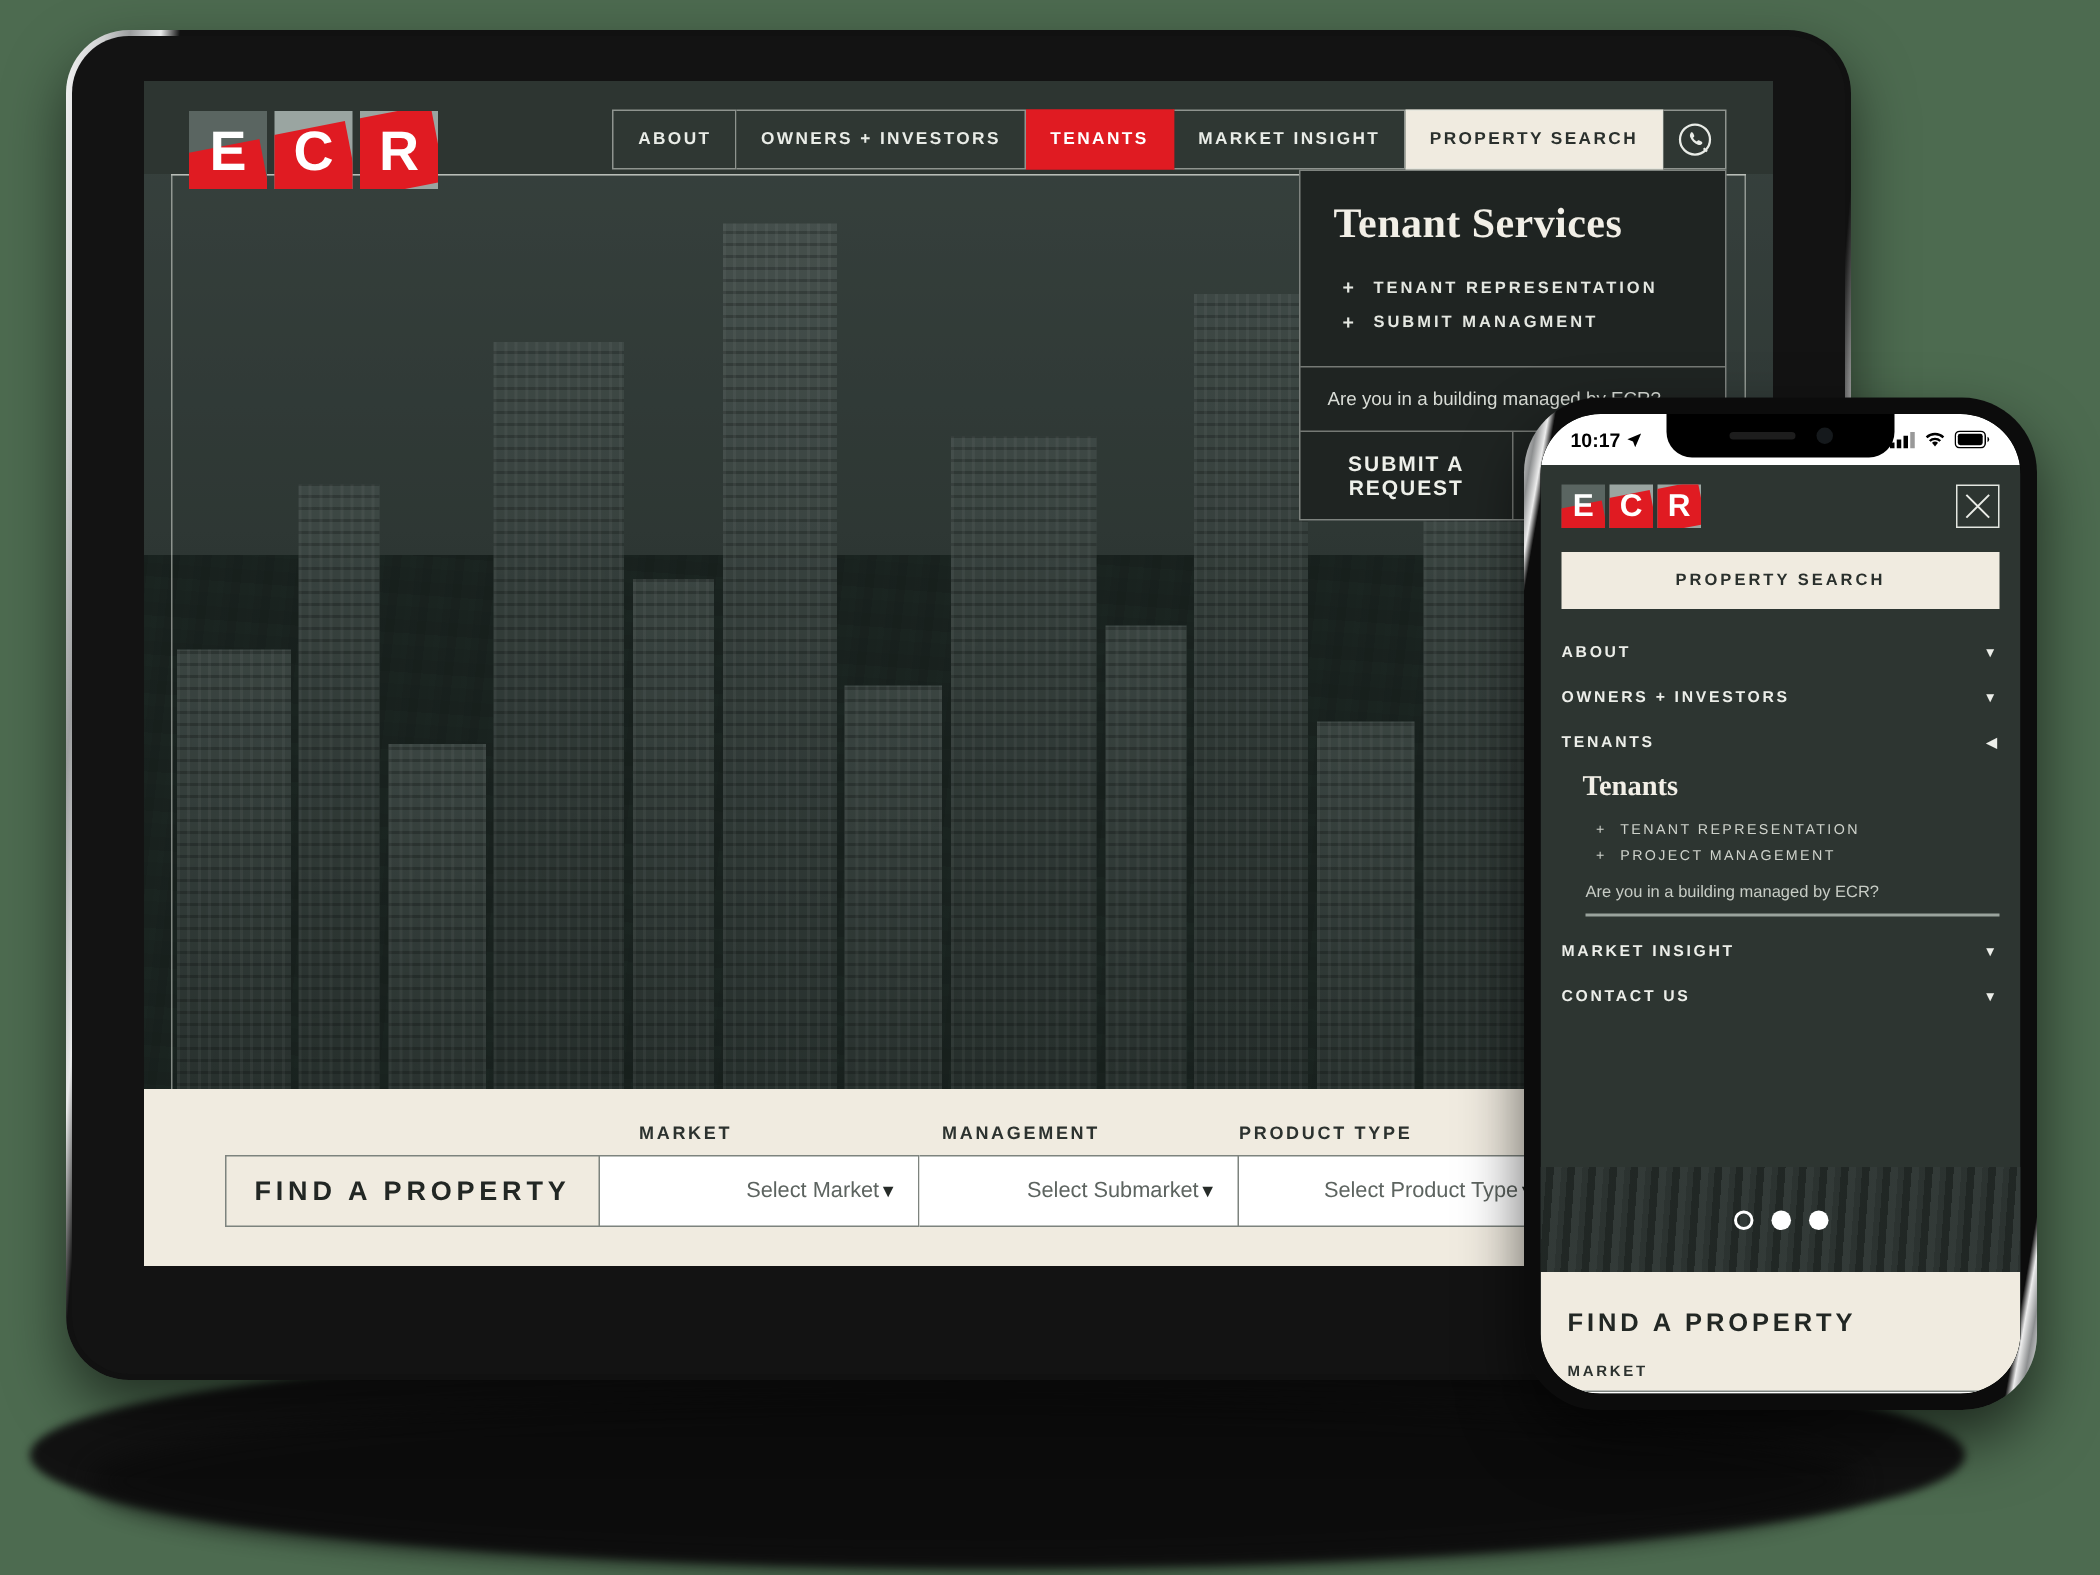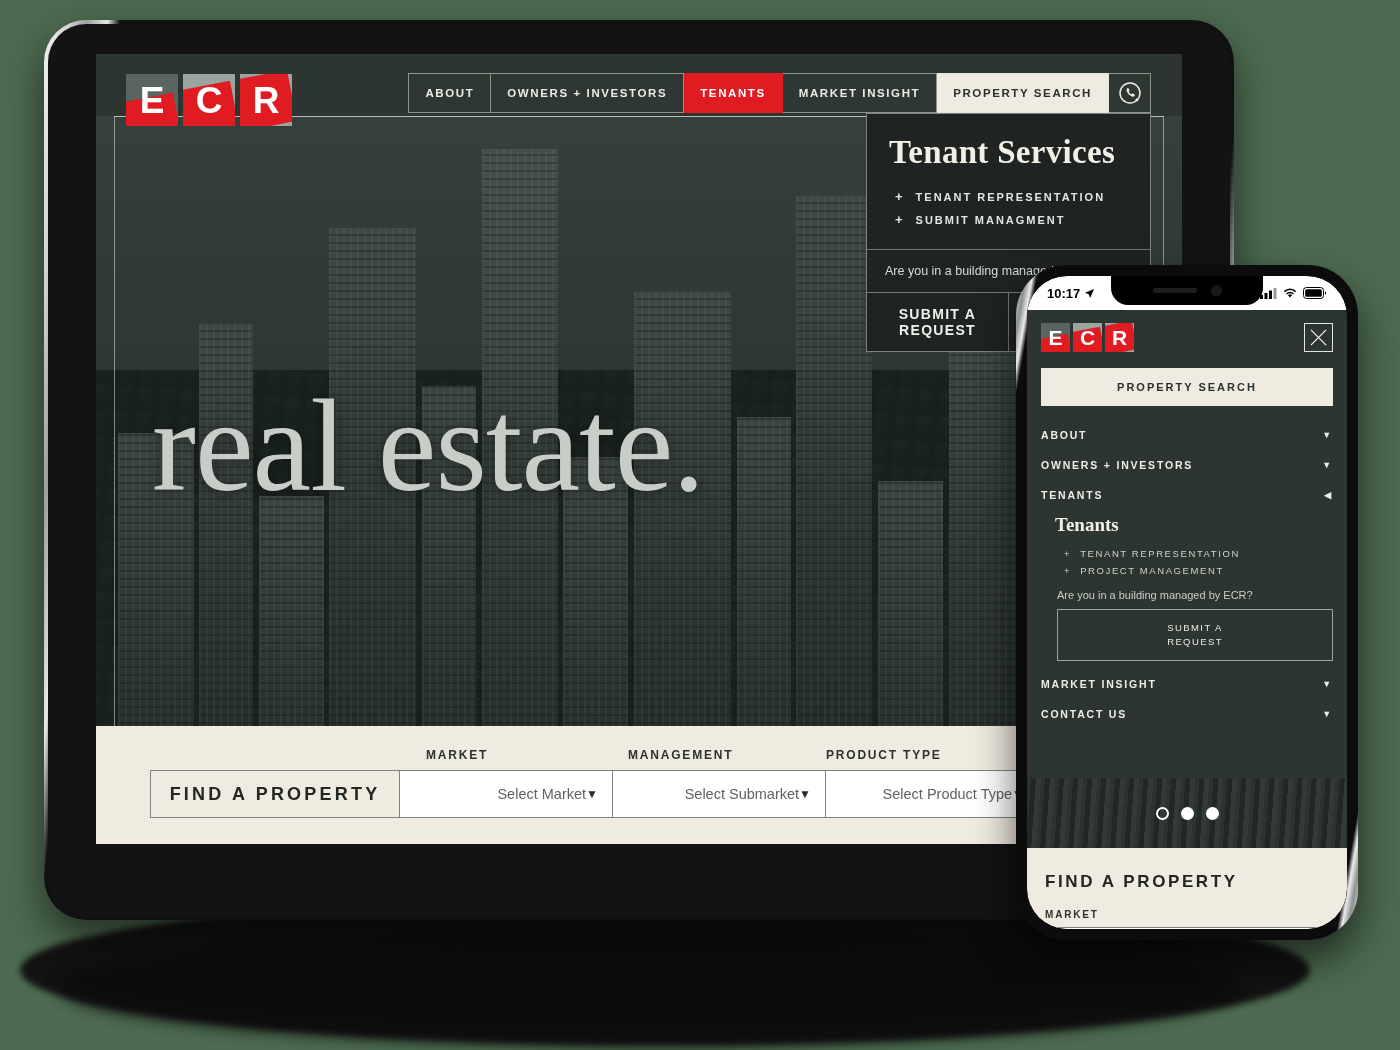--- a/index.html
+++ b/index.html
@@ -145,21 +145,21 @@
 
   
   .dropdown {
     position: absolute; right: 31px; top: 59px; width: 285px;
     border: 1px solid rgba(222,226,219,.5);
     background: #1f2422; z-index: 19;
   }
   .dd-top { padding: 20px 22px 18px; }
   .dd-title {
     color: #f2efe7; font-family: "Liberation Serif", serif;
-    font-size: 33px; font-weight: 700; letter-spacing: .3px; margin-bottom: 14px;
+    font-size: 28px; font-weight: 700; letter-spacing: .3px; margin-bottom: 14px;
   }
   .dd-link {
     display: flex; align-items: center; gap: 11px;
     color: #e4e7e1; font-size: 11px; font-weight: 700; letter-spacing: 2px;
     padding: 4px 0 4px 6px; cursor: pointer;
   }
   .dd-plus { color: #e4e7e1; font-size: 13px; font-weight: 700; }
   .dd-q {
     border-top: 1px solid rgba(222,226,219,.45);
     padding: 14px 18px; color: #d8dcd6; font-size: 12.5px;
@@ -401,21 +401,20 @@
             </div>
           </div>
           <div class="dd-q">Are you in a building managed by ECR?</div>
           <div class="dd-btns">
             <div class="dd-btn">SUBMIT A REQUEST</div>
             <div class="dd-btn">MAKE A PAYMENT</div>
           </div>
         </div>
 
         <div class="headline">
-          <span class="l2">real estate.</span>
         </div>
 
         <div class="find-section">
           <div class="find-inner">
             <div class="field-labels">
               <div class="fl-spacer"></div>
               <div class="flabel fl-1">MARKET</div>
               <div class="flabel fl-2">MANAGEMENT</div>
               <div class="flabel">PRODUCT TYPE</div>
             </div>
@@ -521,24 +520,20 @@
               <div class="m-sub-link">
                 <span>+</span>
                 <span>TENANT REPRESENTATION</span>
               </div>
               <div class="m-sub-link">
                 <span>+</span>
                 <span>PROJECT MANAGEMENT</span>
               </div>
               <div class="m-q">Are you in a building managed by ECR?</div>
               <div class="m-btns">
-                <div class="m-btn">
-                  <div>SUBMIT A</div>
-                  <div>REQUEST</div>
-                </div>
               </div>
             </div>
 
             <div class="m-nav-row">
               <span>MARKET INSIGHT</span>
               <span class="m-arrow">▼</span>
             </div>
 
             <div class="m-nav-row">
               <span>CONTACT US</span>

